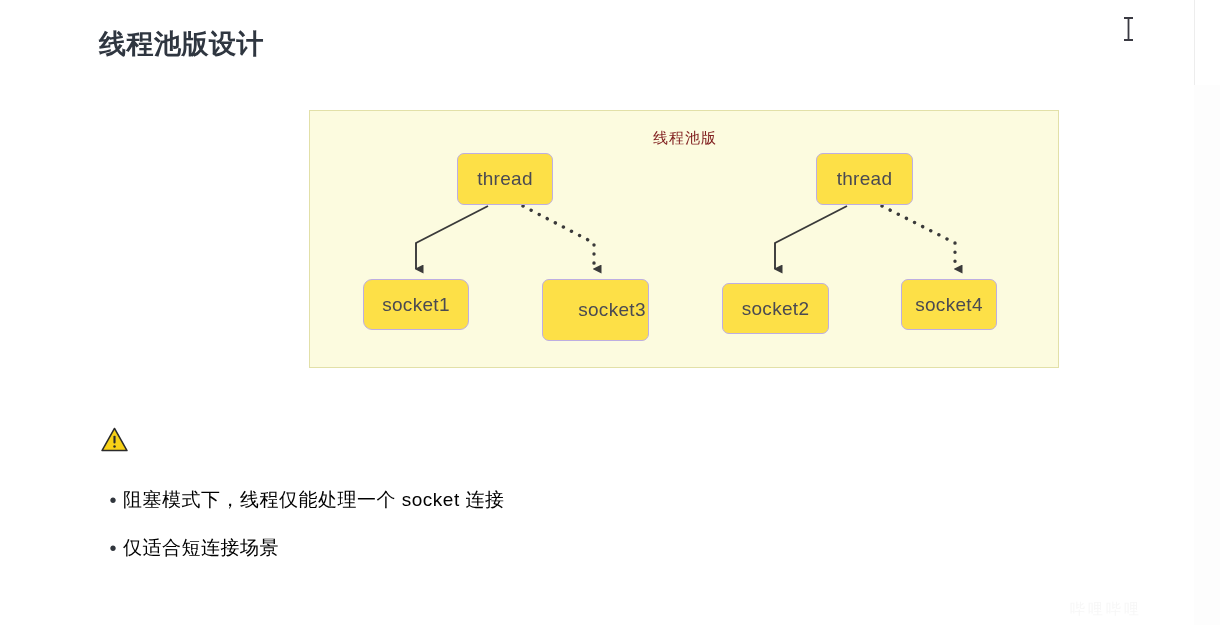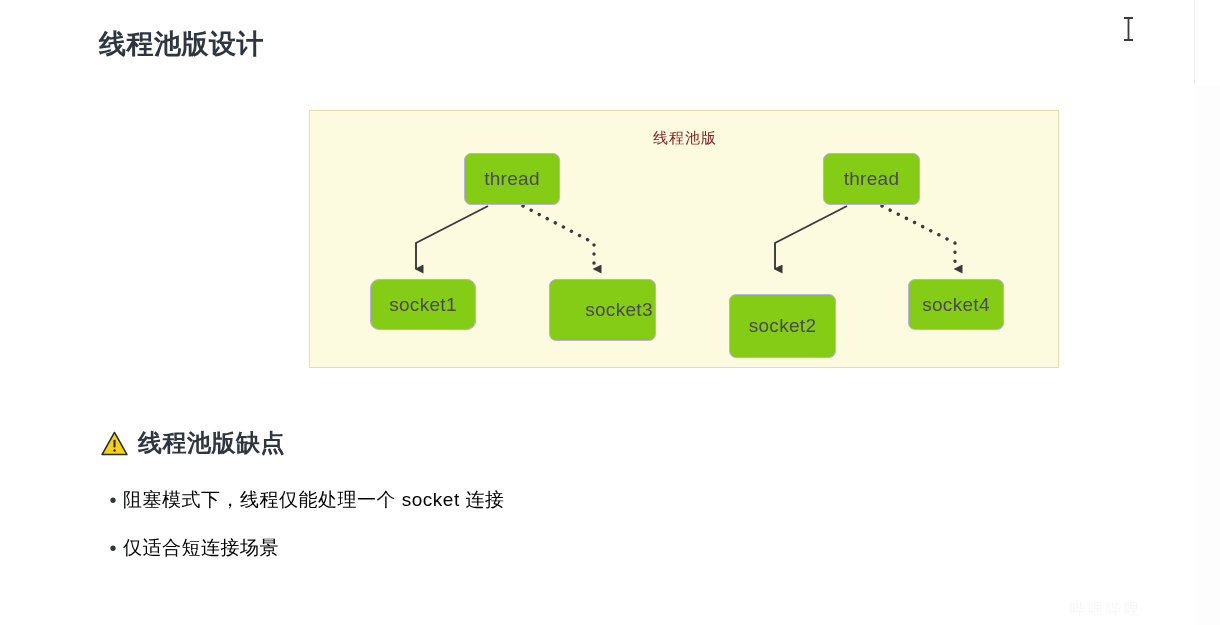--- a/index.html
+++ b/index.html
@@ -71,38 +71,37 @@
     top: 18px;
     width: 750px;
     text-align: center;
     font-size: 15px;
     color: #7f1d1d;
     letter-spacing: 1px;
   }
 
   .node {
     position: absolute;
-    background: #84cc16;
+    background: #fde047;
     border: 1.4px solid #bdaee2;
     border-radius: 7px;
     box-sizing: border-box;
     display: flex;
     align-items: center;
     justify-content: center;
     font-size: 19px;
     color: #4a4a52;
     letter-spacing: 0.3px;
-    margin-left: 7px;
   }
 
   #node-thread-left  { left: 147px; top: 42px;  width: 96px;  height: 52px; }
   #node-thread-right { left: 506px; top: 42px;  width: 97px;  height: 52px; }
   #node-socket1      { left: 53px;  top: 168px; width: 106px; height: 51px; border-radius: 9px; }
   #node-socket3      { left: 232px; top: 168px; width: 107px; height: 62px; padding-left: 33px; }
-  #node-socket2      { left: 412px; top: 183px; width: 107px; height: 64px; }
+  #node-socket2      { left: 412px; top: 172px; width: 107px; height: 51px; }
   #node-socket4      { left: 591px; top: 168px; width: 96px; height: 51px; }
 
   #edges {
     position: absolute;
     left: 0;
     top: 0;
     width: 750px;
     height: 258px;
     pointer-events: none;
   }
@@ -216,21 +215,20 @@
 
     <div class="node" id="node-socket4">socket4</div>
   </div>
 
   <div id="weakness-heading">
     <svg id="warning-icon" viewBox="0 0 28 26">
       <polygon points="14,1.5 27,24.5 1,24.5" fill="#f7d117" stroke="#2b2b2b" stroke-width="1.6" stroke-linejoin="round"></polygon>
       <rect x="12.9" y="9" width="2.2" height="8.2" rx="1" fill="#2b2b2b"></rect>
       <circle cx="14" cy="20.4" r="1.3" fill="#2b2b2b"></circle>
     </svg>
-    <span id="weakness-heading-text">线程池版缺点</span>
   </div>
 
   <div id="weakness-list">
     <div class="bullet-row">
       <span class="bullet-dot">•</span>
       <span class="bullet-text">阻塞模式下，线程仅能处理一个 socket 连接</span>
     </div>
     <div class="bullet-row">
       <span class="bullet-dot">•</span>
       <span class="bullet-text">仅适合短连接场景</span>

